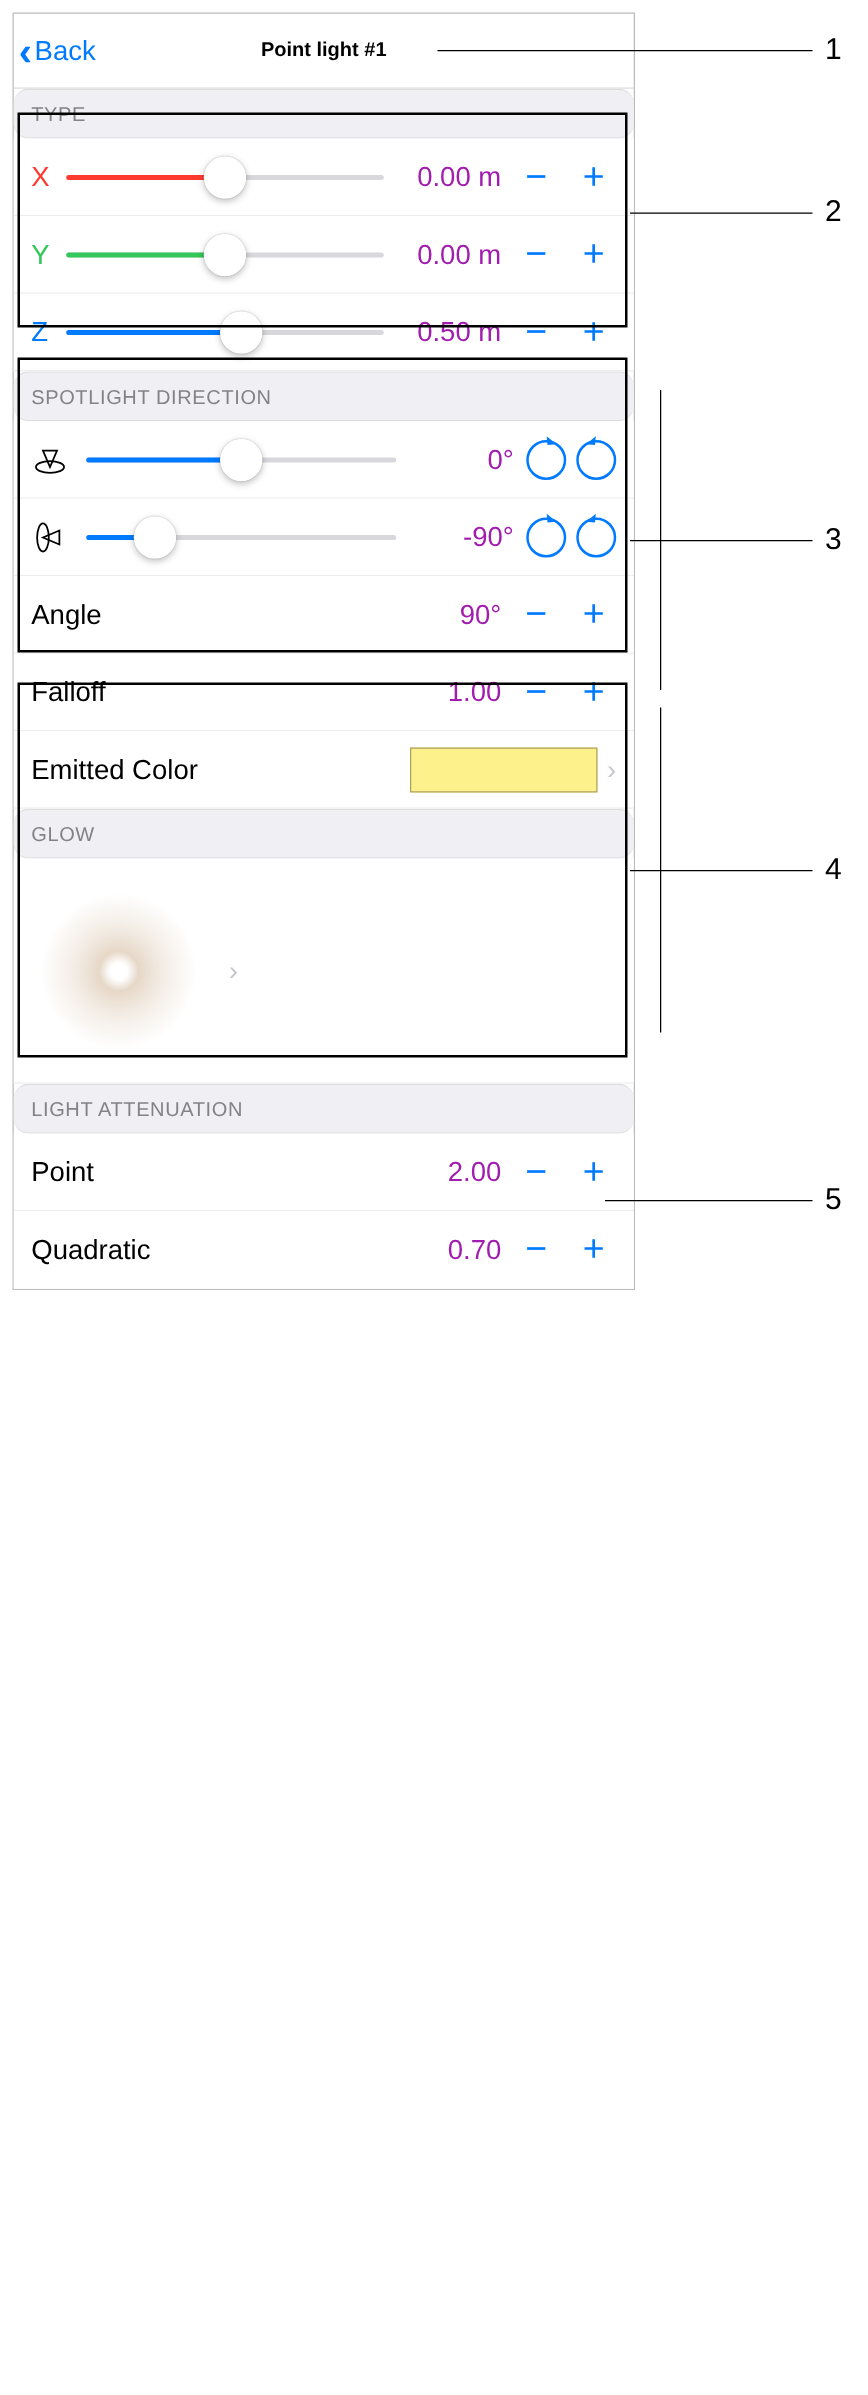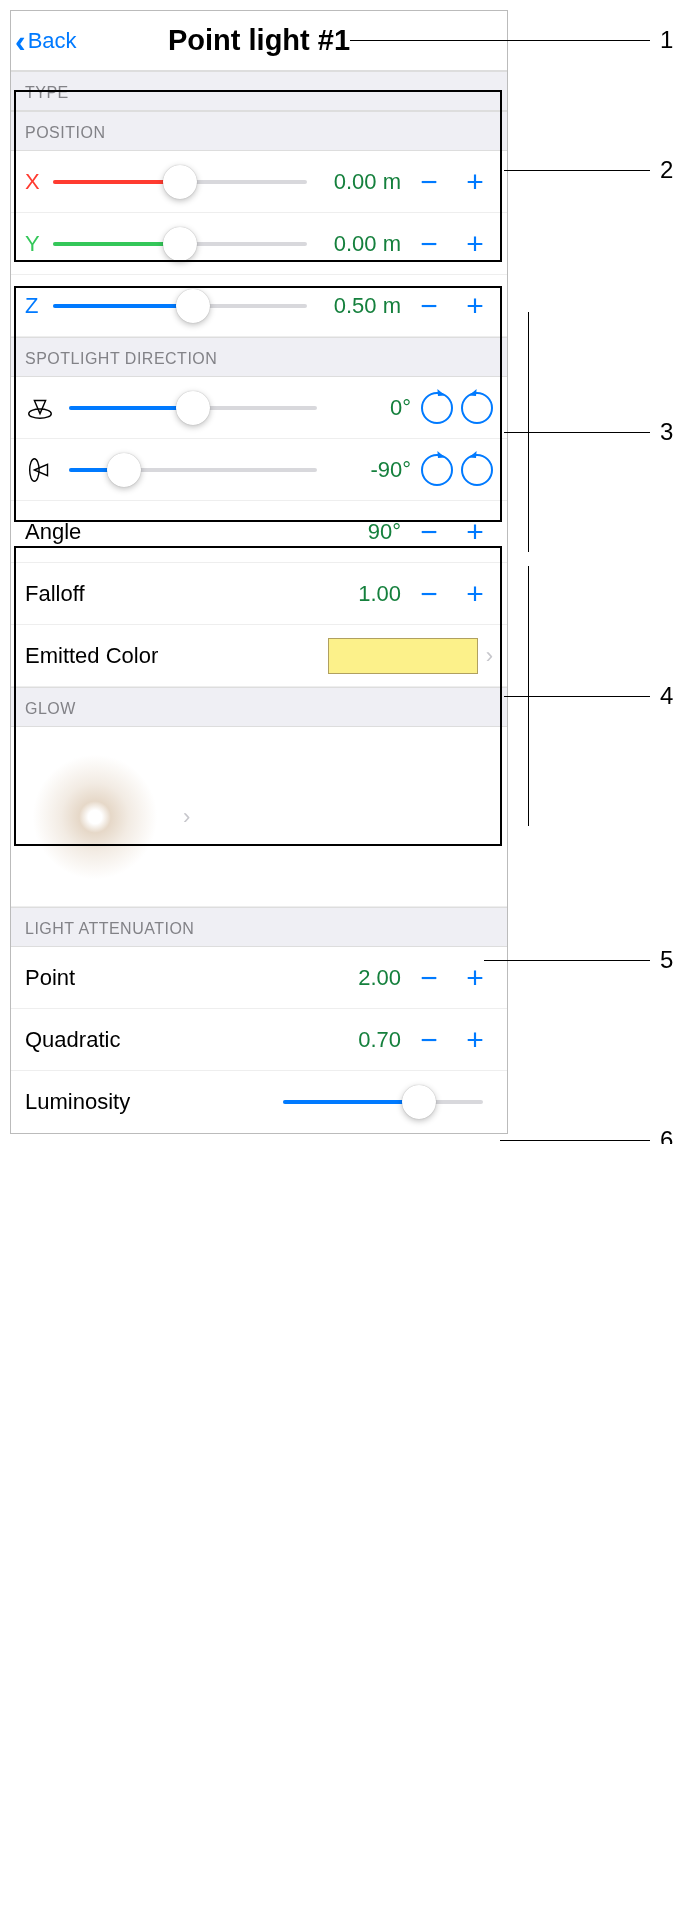--- a/index.html
+++ b/index.html
@@ -29,47 +29,48 @@
     align-items: center;
     color: #007aff;
     font-size: 22px;
     padding-left: 4px;
   }
   .back-chevron { font-size: 32px; font-weight: 600; margin-right: 2px; line-height: 1;}
   .nav-title {
     position: absolute;
     left: 0; right: 0;
     text-align: center;
-    font-size: 29px;
+    font-size: 16px;
     font-weight: 600;
     pointer-events: none;
   }
   .section-header {
     background: #efeff4;
     color: #828287;
     font-size: 16px;
     letter-spacing: 0.5px;
     padding: 12px 14px 8px;
     border-top: 1px solid #ddd;
     border-bottom: 1px solid #ddd;
+    border-radius: 12px;
   }
   .row {
     display: flex;
     align-items: center;
     padding: 0 14px;
     min-height: 62px;
     border-bottom: 1px solid #eee;
     font-size: 22px;
     color: #000;
     background: #fff;
   }
   .row:last-child { border-bottom: none; }
   .row .label { flex: 0 0 auto; }
   .row .spacer { flex: 1; }
-  .row .value { font-size: 22px; color: #15803d; min-width: 84px; text-align: right; }
+  .row .value { font-size: 22px; color: #a21caf; min-width: 84px; text-align: right; }
   .check { color: #007aff; font-size: 26px; font-weight: 600; margin-left: auto;}
   .axis-label { width: 18px; font-size: 22px; font-weight: 400; }
   .x-label { color: #ff3b30; }
   .y-label { color: #34c759; }
   .z-label { color: #007aff; }
   .track {
     flex: 1;
     height: 4px;
     border-radius: 2px;
     position: relative;
@@ -174,21 +175,20 @@
   <div class="nav">
     <div class="back">
       <span class="back-chevron">‹</span>
       <span>Back</span>
     </div>
     <div class="nav-title">Point light #1</div>
   </div>
 
   <div class="section-header">TYPE</div>
 
-  <div class="section-header">POSITION</div>
   <div class="row">
     <span class="axis-label x-label">X</span>
     <div class="track">
       <div class="fill" style="width:50%;background:#ff3b30"></div>
       <div class="thumb" style="left:50%"></div>
     </div>
     <span class="value">0.00 m</span>
     <div class="stepper">
       <div class="btn">−</div>
       <div class="btn">+</div>
@@ -293,27 +293,20 @@
       <div class="btn">+</div>
     </div>
   </div>
   <div class="row">
     <span class="label">Quadratic</span>
     <span class="spacer"></span>
     <span class="value">0.70</span>
     <div class="stepper">
       <div class="btn">−</div>
       <div class="btn">+</div>
-    </div>
-  </div>
-  <div class="row">
-    <span class="label">Luminosity</span>
-    <div class="track" style="max-width:200px;margin-left:auto">
-      <div class="fill" style="width:68%;background:#007aff"></div>
-      <div class="thumb" style="left:68%"></div>
     </div>
   </div>
 
 </div>
 
 <div>
 
   <div class="callout" style="top:40px">
     <div class="hline" style="left:350px;width:300px"></div>
     <div class="num" style="left:660px;top:-14px">1</div>

